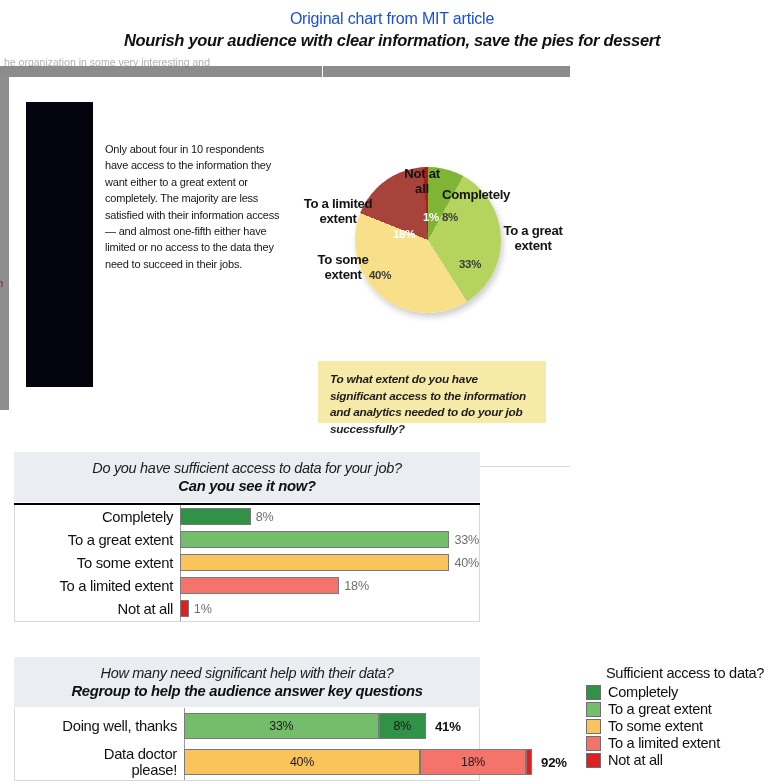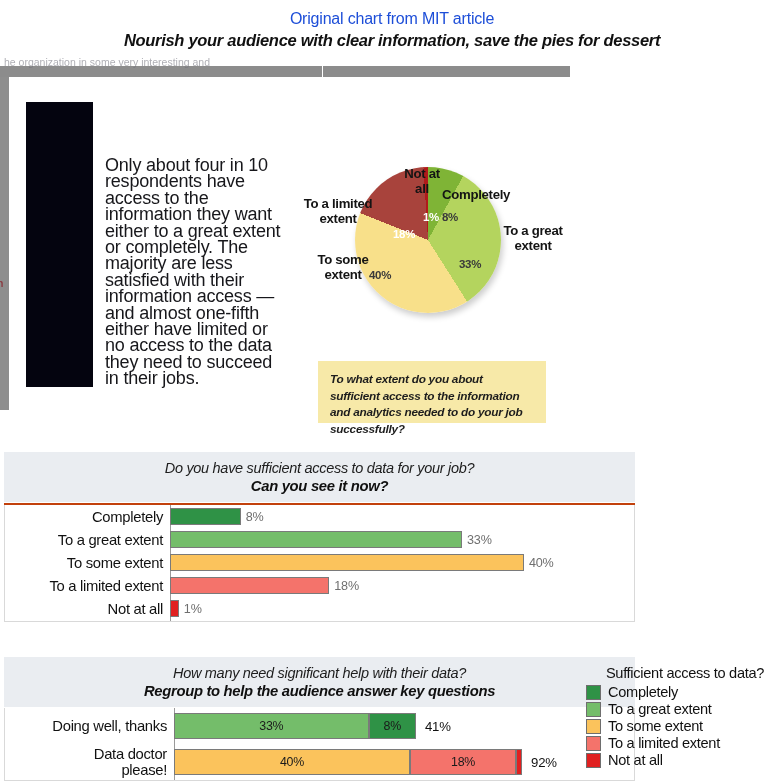--- a/index.html
+++ b/index.html
@@ -58,22 +58,22 @@
   .clip-blackbox {
     position: absolute; left: 17px; top: 25px; width: 67px; height: 285px;
     background: #04040f;
   }
   .clip-head {
     position: absolute; left: 96px; top: 26px; width: 175px;
     font-size: 17px; line-height: 17.5px; font-weight: bold;
     color: #ed1b34; letter-spacing: -0.4px;
   }
   .clip-body {
-    position: absolute; left: 96px; top: 80px; width: 178px;
-    font-size: 18px; line-height: 16.4px; color: #17171b;
+    position: absolute; left: 96px; top: 64px; width: 178px;
+    font-size: 11px; line-height: 16.4px; color: #17171b;
     letter-spacing: -0.2px;
   }
 
   
   .pie-area { position: absolute; left: 300px; top: 60px; width: 270px; height: 230px; }
   .pie {
     position: absolute; left: 55px; top: 49px; width: 146px; height: 146px;
     border-radius: 50%;
     box-shadow: 2px 4px 6px rgba(0,0,0,.20);
   }
@@ -91,21 +91,21 @@
     background: #f7e9a8; padding: 10px 12px 0 12px; box-sizing: border-box;
     font-size: 11.8px; line-height: 16.5px; font-style: italic;
     font-weight: bold; color: #1d1d1d; letter-spacing: -0.25px;
   }
   .clip-rule {
     position: absolute; left: 14px; top: 408px; width: 556px; height: 1px;
     background: #d8d8d8;
   }
 
   
-  .chart-card { position: absolute; left: 4px; width: 631px; background: #c2410c; }
+  .chart-card { position: absolute; left: 14px; width: 466px; background: #000000; }
   .chart-title {
     background: #eaedf1; border-bottom: 1px solid #ffffff;
     padding: 8px 0 8px 0; text-align: center;
   }
   .chart-title .t1 {
     font-size: 14.5px; font-style: italic; color: #1d1d1d;
     letter-spacing: -0.3px; display: block;
   }
   .chart-title .t2 {
     font-size: 14.8px; font-weight: bold; font-style: italic;
@@ -124,21 +124,21 @@
   .barval { font-size: 12.6px; color: #6f6f6f; margin-left: 5px; letter-spacing: -0.2px; }
 
   
   .sbar { display: flex; height: 26px; }
   .seg {
     border: 1px solid #7a7a7a; box-sizing: border-box;
     display: flex; align-items: center; justify-content: center;
     font-size: 12.4px; color: #1a1a1a; letter-spacing: -0.2px;
   }
   .stotal {
-    font-size: 13.2px; font-weight: normal; color: #111;
+    font-size: 13.2px; font-weight: bold; color: #111;
     margin-left: 9px; letter-spacing: -0.2px;
   }
 
   
   .legend { position: absolute; left: 586px; top: 665px; width: 198px; text-align: center; }
   .legend-title {
     font-size: 14.6px; color: #111; letter-spacing: -0.3px; margin-bottom: 3px;
   }
   .legend-item { display: flex; align-items: center; margin-bottom: 1px; }
   .swatch { width: 15px; height: 15px; border: 1px solid #6e6e6e; box-sizing: border-box; flex: none; }
@@ -175,21 +175,21 @@
       <div class="pie-lab" style="left:10px; top:135px; width:66px; text-align:center;">To some extent</div>
       <div class="pie-lab" style="left:0px; top:79px; width:76px; text-align:center;">To a limited extent</div>
 
       <div class="pie-val" style="left:123px; top:93px; color:#ffffff;">1%</div>
       <div class="pie-val" style="left:142px; top:93px; color:#3a3a3a;">8%</div>
       <div class="pie-val" style="left:159px; top:140px; color:#3a3a3a;">33%</div>
       <div class="pie-val" style="left:69px; top:151px; color:#3a3a3a;">40%</div>
       <div class="pie-val" style="left:93px; top:110px; color:#ffffff;">18%</div>
     </div>
 
-    <div class="qbox">To what extent do you about sufficient access to the information and analytics needed to do your job successfully?</div>
+    <div class="qbox">To what extent do you have significant access to the information and analytics needed to do your job successfully?</div>
     <div class="clip-rule"></div>
   </div>
 
   <div class="chart-card" style="top:452px;">
     <div class="chart-title">
       <span class="t1">Do you have sufficient access to data for your job?</span>
       <span class="t2">Can you see it now?</span>
     </div>
     <div class="plot" id="bar-plot" style="height:116px;">
       <div class="axisline" style="left:165px;"></div>

